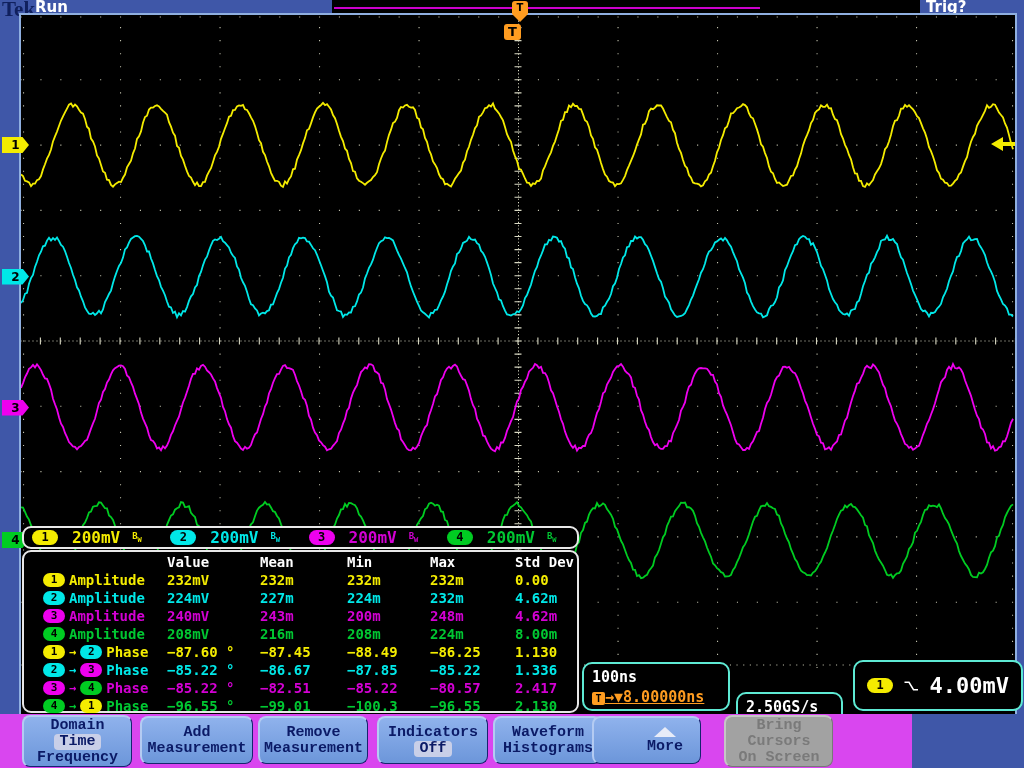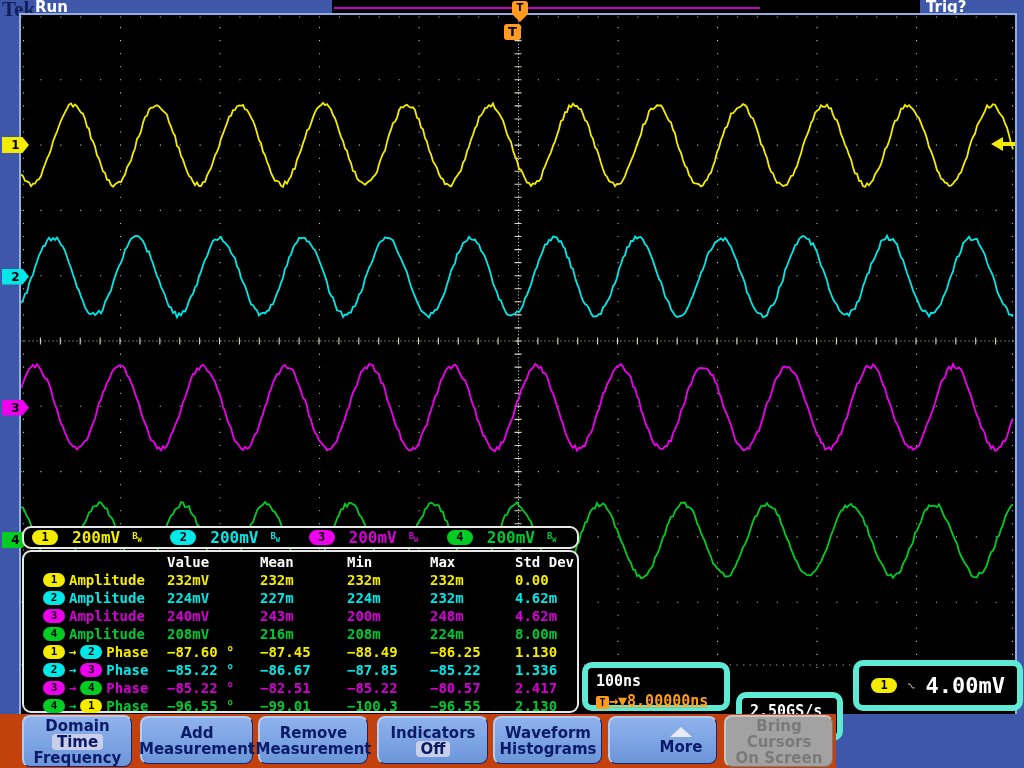--- a/index.html
+++ b/index.html
@@ -48,28 +48,28 @@
   #meastable{position:absolute;left:22px;top:550px;width:557px;height:163px;background:#000;
              border:2px solid #e8e8e8;border-radius:9px;box-sizing:border-box;
              font-family:"DejaVu Sans Mono",monospace;font-weight:bold;font-size:14px;
              padding:1px 4px;}
   .mrow{display:grid;grid-template-columns:124px 93px 87px 83px 85px 1fr;height:18px;
         align-items:center;white-space:nowrap;margin-left:15px;}
   .mrow .lbl{display:flex;align-items:center;gap:4px;}
   .mrow .badge{width:22px;height:14px;line-height:14px;font-size:11px;border-radius:7px;}
   .mhead{color:#fff;}
   
-  .robox{position:absolute;background:#000;border:6px solid #5eead4;border-radius:10px;
+  .robox{position:absolute;background:#000;border:2px solid #5eead4;border-radius:10px;
          box-sizing:border-box;color:#fff;font-family:"DejaVu Sans Mono",monospace;
          font-weight:bold;font-size:15px;padding:3px 8px;line-height:20px;}
   #hdelay{color:#ff9c20;text-decoration:underline;}
   #trigreadout{display:flex;align-items:center;gap:10px;padding:3px 12px;}
   #triglevel{margin-left:auto;font-size:22px;}
   
-  #menubar{position:absolute;left:0;top:714px;width:836px;height:54px;background:#c2410c;}
+  #menubar{position:absolute;left:0;top:714px;width:912px;height:54px;background:#d946ef;font-family:Liberation Mono, monospace;}
   .menubtn{position:absolute;top:2px;height:48px;background:linear-gradient(#8fb2ec,#6c96da);
            border:1px solid #16246e;border-top:2px solid #b4cbf2;border-left:2px solid #b4cbf2;
            border-radius:8px;color:#0b1a66;font-weight:bold;font-size:15px;display:flex;
            flex-direction:column;align-items:center;justify-content:center;line-height:16px;
            box-sizing:border-box;cursor:pointer;}
   .menubtn.disabled{background:#a2a2a2;border-color:#787878;border-top-color:#c6c6c6;
            border-left-color:#c6c6c6;color:#7a7a7a;}
   .hl{background:#c9cfe8;border-radius:4px;padding:0 5px;}
   .menubtn .uparrow{width:0;height:0;border-left:11px solid transparent;
            border-right:11px solid transparent;border-bottom:10px solid #e8ecf8;margin-bottom:2px;}
@@ -285,21 +285,21 @@
         <div>Measurement</div>
       </div>
       <div class="menubtn" style="left: 377px; width: 111px;">
         <div>Indicators</div>
         <div class="hl">Off</div>
       </div>
       <div class="menubtn" style="left: 493px; width: 109px;">
         <div>Waveform</div>
         <div>Histograms</div>
       </div>
-      <div class="menubtn" style="left: 608px; width: 109px; padding-left: 36px;">
+      <div class="menubtn" style="left: 592px; width: 109px; padding-left: 36px;">
         <div class="uparrow"></div>
         <div>More</div>
       </div>
       <div class="menubtn disabled" style="left: 724px; width: 109px; top: 1px; height: 52px;">
         <div>Bring</div>
         <div>Cursors</div>
         <div>On Screen</div>
       </div>
     </div>
 

